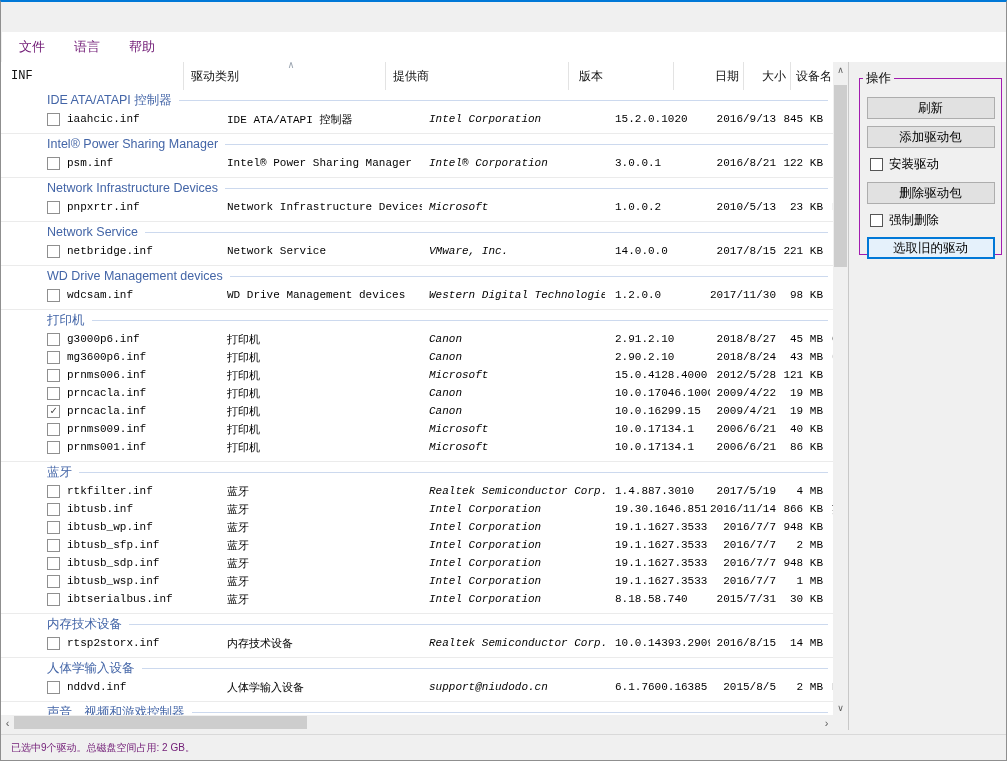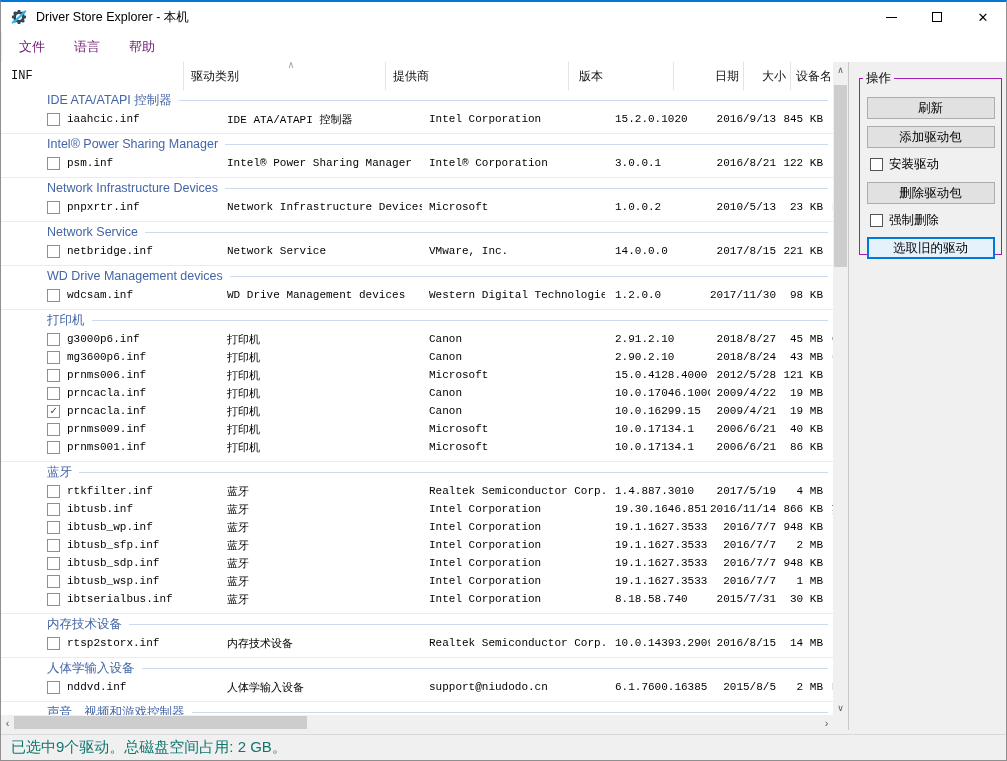--- a/index.html
+++ b/index.html
@@ -53,21 +53,21 @@
 
   .row { height:18px; align-items:center; font-family:"Liberation Mono","DejaVu Sans Mono",monospace;
          font-size:11px; color:#000; }
   .cell { overflow:hidden; white-space:nowrap; }
   .c-inf { display:flex; align-items:center; }
   .cb { width:13px; height:13px; min-width:13px; border:1px solid #8f8f8f; background:#fff;
         margin-left:10px; margin-right:7px; display:inline-flex; align-items:center; justify-content:center;
         font-size:11px; color:#3d3d3d; }
   .cb.checked::after { content:"\2713"; margin-top:-1px; }
   .c-cat  { padding-left:7px; }
-  .c-prov { padding-left:7px; }
+  .c-prov { padding-left:7px;font-style:italic; }
   .c-ver  { padding-left:10px; }
   .c-date { text-align:right; padding-right:4px; }
   .c-size { text-align:right; padding-right:4px; }
   .c-dev  { padding-left:5px; }
   .c-dev.muted { color:#a6a6a6; }
 
   
   .vscroll { position:absolute; top:0; right:0; bottom:15px; width:15px; background:#f0f0f0; }
   .vscroll .arrow { position:absolute; left:0; width:15px; height:15px; display:flex; align-items:center;
                     justify-content:center; font-size:9px; color:#5a5a5a; background:#f0f0f0; }
@@ -96,47 +96,27 @@
   .btn-delete { margin-top:9px; }
   .btn-selectold { margin-top:8px; background:#e5f1fb; border:1px solid #0078d7;
                    box-shadow:inset 0 0 0 1px #0078d7; }
   .panel-check { display:flex; align-items:center; margin:8px 0 0 10px; }
   .panel-check .box { width:13px; height:13px; border:1px solid #555; background:#fff; }
   .panel-check .lbl { margin-left:6px; font-size:12.5px; color:#000000; }
 
   
   .statusbar { position:absolute; left:0; bottom:0; width:100%; height:26px; background:#f0f0f0;
                border-top:1px solid #d9d9d9; display:flex; align-items:center; }
-  .status-text { margin-left:10px; font-size:15px; color:#0f766e; }
+  .status-text { margin-left:10px; font-size:10px; color:#701a75; }
 </style>
 </head>
 <body>
 
 <div class="window">
 
-  <div class="titlebar">
-    <span class="app-icon">
-      <svg width="18" height="18" viewBox="0 0 24 24">
-        <path fill="#37474f" d="M12 8a4 4 0 100 8 4 4 0 000-8zm9.4 5.6l-2.1.5c-.1.5-.3 1-.6 1.5l1.1 1.9-2.3 2.3-1.9-1.1c-.5.3-1 .5-1.5.6l-.5 2.1h-3.2l-.5-2.1c-.5-.1-1-.3-1.5-.6l-1.9 1.1-2.3-2.3 1.1-1.9c-.3-.5-.5-1-.6-1.5l-2.1-.5v-3.2l2.1-.5c.1-.5.3-1 .6-1.5L4.2 6.5l2.3-2.3 1.9 1.1c.5-.3 1-.5 1.5-.6l.5-2.1h3.2l.5 2.1c.5.1 1 .3 1.5.6l1.9-1.1 2.3 2.3-1.1 1.9c.3.5.5 1 .6 1.5l2.1.5v3.2z"></path>
-        <path fill="none" stroke="#29b6f6" stroke-width="2.6" stroke-linecap="round" d="M3.5 19.5C9 16.5 15 9 20.5 4.5"></path>
-      </svg>
-    </span>
-    <span class="title-text">Driver Store Explorer - 本机</span>
-    <div class="win-controls">
-      <div class="win-btn">
-          <span class="glyph-min"></span>
-        </div>
-      <div class="win-btn">
-          <span class="glyph-max"></span>
-        </div>
-      <div class="win-btn">
-          <span class="glyph-close">✕</span>
-        </div>
-    </div>
-  </div>
 
   <div class="menubar">
     <span class="menu-item">文件</span>
     <span class="menu-item">语言</span>
     <span class="menu-item">帮助</span>
   </div>
 
   <div class="listview">
     <div class="list-header cols">
       <div class="hcell h-inf">INF</div>

